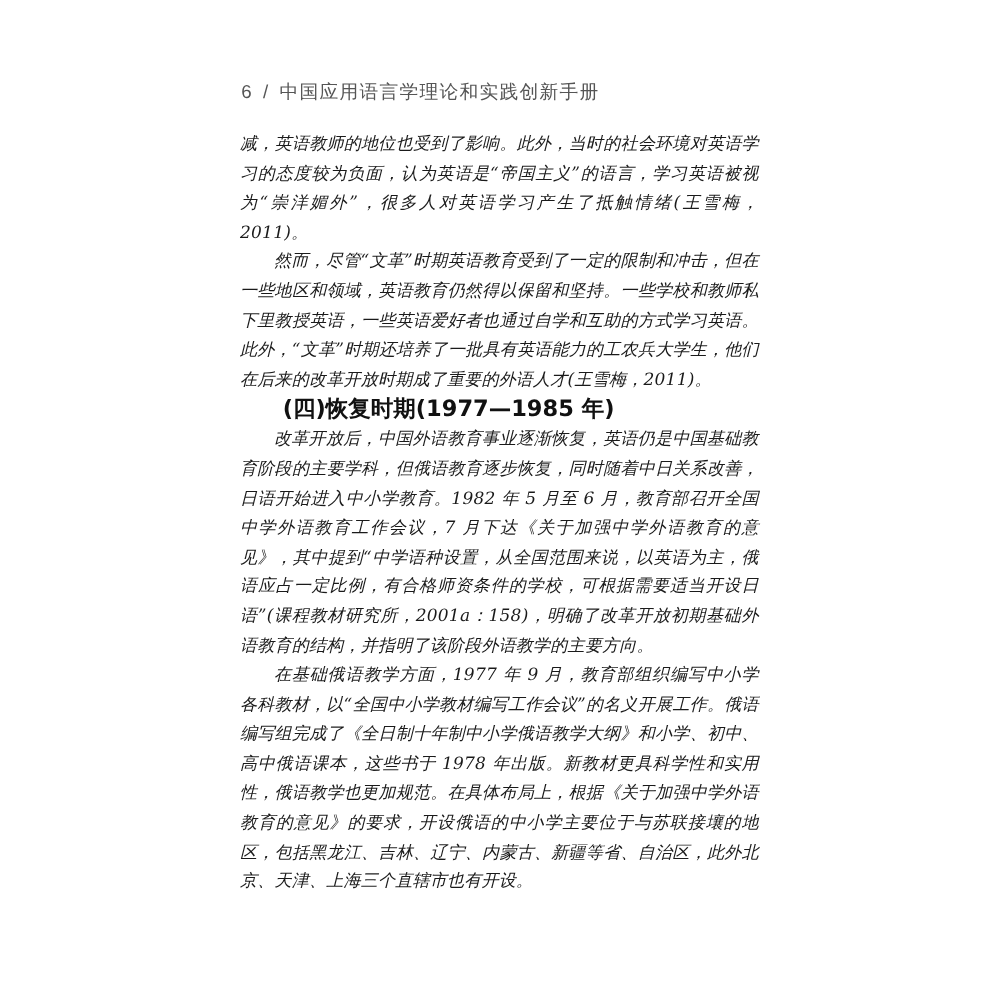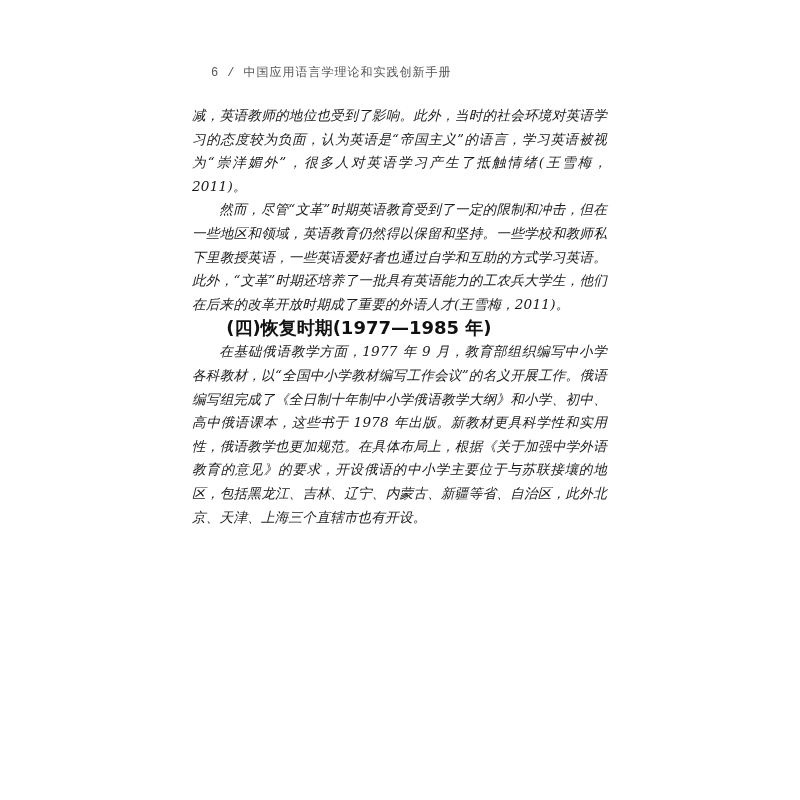--- a/index.html
+++ b/index.html
@@ -1,31 +1,32 @@
 <!DOCTYPE html>
 <html><head>
 <meta charset="utf-8">
 <style>
   html, body { margin: 0; padding: 0; background: #ffffff; }
   body { width: 800px; height: 800px; position: relative; overflow: hidden;
          font-family: "DejaVu Serif", "Liberation Serif", serif; color: #1a1a1a; }
-  .header { position: absolute; left: 211px; top: 64px; font-family: Liberation Mono, monospace;
-            font-size: 12px; color: #555; letter-spacing: 1px; white-space: nowrap; }
+  .header { position: absolute; left: 193px; top: 64px; font-family: Liberation Sans, sans-serif;
+            font-size: 15px; color: #555; letter-spacing: 1px; white-space: nowrap; }
   .header .sep { margin: 0 8px; }
   .page { position: absolute; left: 192px; top: 104px; width: 415px; }
   .para { margin: 0; font-size: 13.6px; line-height: 23.6px; text-align: justify; text-align-last: left; letter-spacing: 0.2px; font-style: italic; }
   .para.indent { text-indent: 2em; }
   .heading { margin: 0; font-family: "DejaVu Sans", "Liberation Sans", sans-serif; font-weight: bold;
              font-size: 18px; line-height: 24px; padding-left: 1.9em; color: #111; }
 </style>
 </head>
 <body>
 
 <div class="header">
   <span>6</span><span class="sep">/</span><span>中国应用语言学理论和实践创新手册</span>
 </div>
 
 <div class="page">
   <p class="para">减，英语教师的地位也受到了影响。此外，当时的社会环境对英语学习的态度较为负面，认为英语是“帝国主义”的语言，学习英语被视为“崇洋媚外”，很多人对英语学习产生了抵触情绪(王雪梅，2011)。</p>
   <p class="para indent">然而，尽管“文革”时期英语教育受到了一定的限制和冲击，但在一些地区和领域，英语教育仍然得以保留和坚持。一些学校和教师私下里教授英语，一些英语爱好者也通过自学和互助的方式学习英语。此外，“文革”时期还培养了一批具有英语能力的工农兵大学生，他们在后来的改革开放时期成了重要的外语人才(王雪梅，2011)。</p>
   <h3 class="heading">(四)恢复时期(1977—1985 年)</h3>
+  <p class="para indent">改革开放后，中国外语教育事业逐渐恢复，英语仍是中国基础教育阶段的主要学科，但俄语教育逐步恢复，同时随着中日关系改善，日语开始进入中小学教育。1982 年 5 月至 6 月，教育部召开全国中学外语教育工作会议，7 月下达《关于加强中学外语教育的意见》，其中提到“中学语种设置，从全国范围来说，以英语为主，俄语应占一定比例，有合格师资条件的学校，可根据需要适当开设日语”(课程教材研究所，2001a：158)，明确了改革开放初期基础外语教育的结构，并指明了该阶段外语教学的主要方向。</p>
   <p class="para indent">在基础俄语教学方面，1977 年 9 月，教育部组织编写中小学各科教材，以“全国中小学教材编写工作会议”的名义开展工作。俄语编写组完成了《全日制十年制中小学俄语教学大纲》和小学、初中、高中俄语课本，这些书于 1978 年出版。新教材更具科学性和实用性，俄语教学也更加规范。在具体布局上，根据《关于加强中学外语教育的意见》的要求，开设俄语的中小学主要位于与苏联接壤的地区，包括黑龙江、吉林、辽宁、内蒙古、新疆等省、自治区，此外北京、天津、上海三个直辖市也有开设。</p>
 </div>
 
 </body></html>

